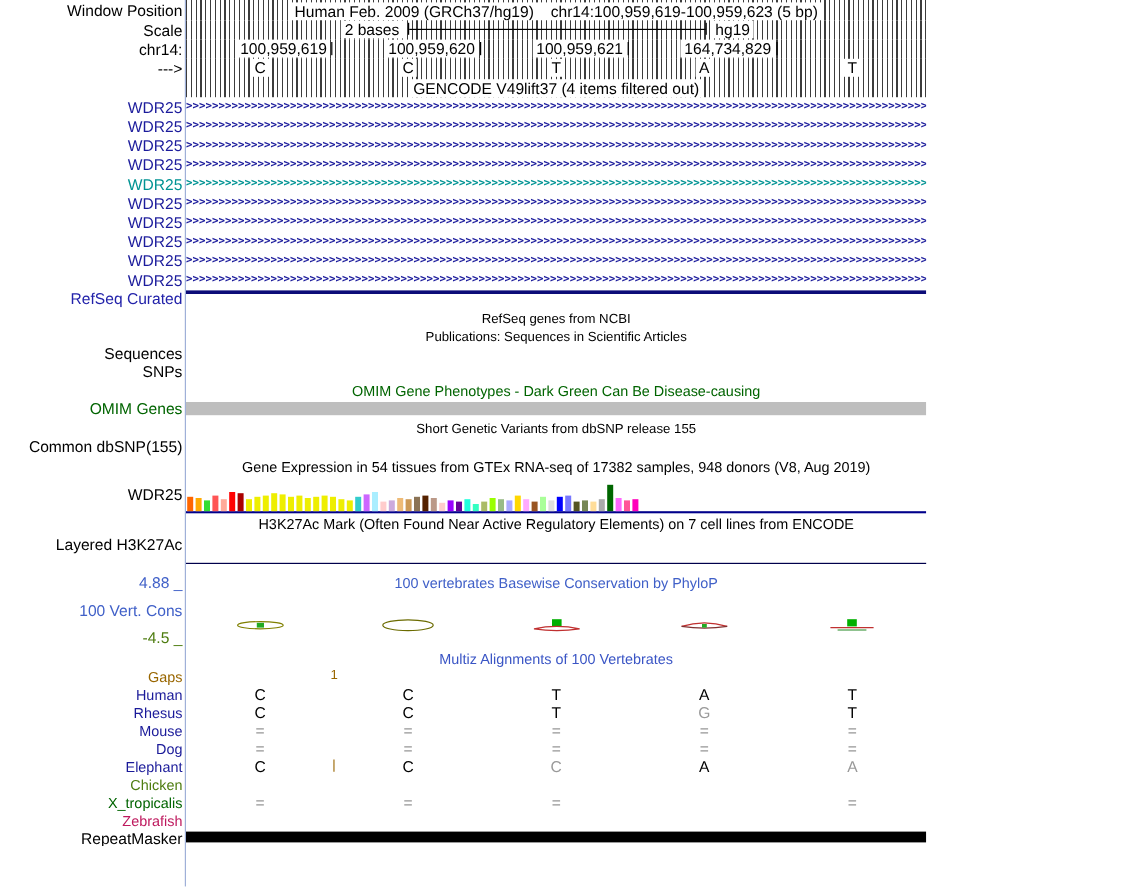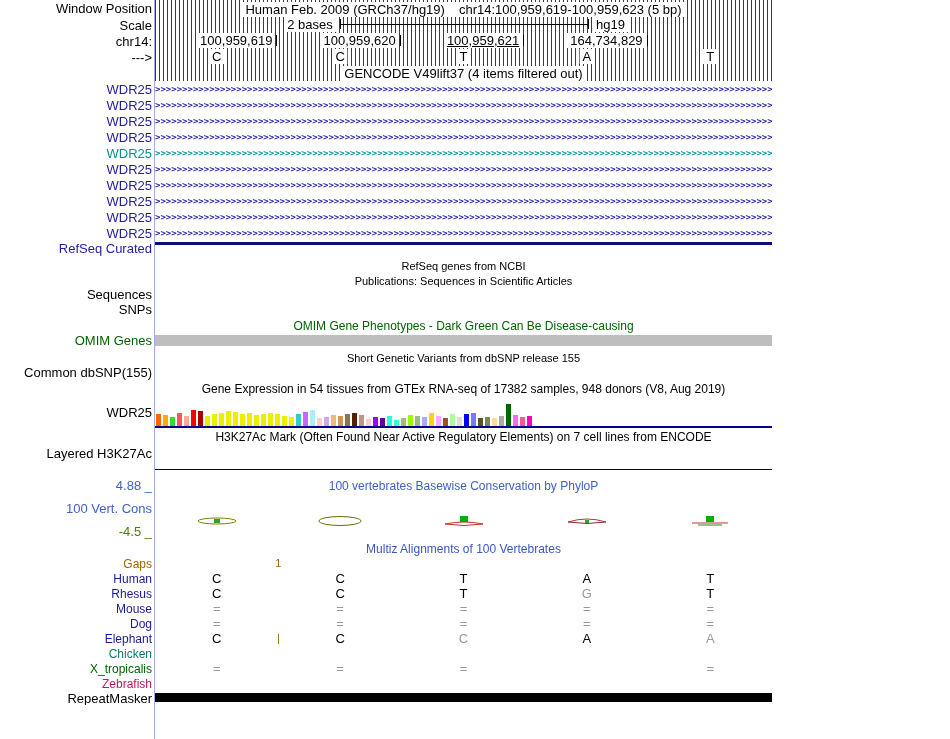--- a/index.html
+++ b/index.html
@@ -72,21 +72,21 @@
       </div>
     <div class="tcol ticks" id="pos-ticks">
         <div class="pos-wrap" style="left: calc(20% - 131px);">
           <span class="wbg">100,959,619</span>
           <span class="vtick"></span>
         </div>
         <div class="pos-wrap" style="left: calc(40% - 131px);">
           <span class="wbg">100,959,620</span>
           <span class="vtick"></span>
         </div>
-        <div class="pos-wrap" style="left: calc(60% - 131px); text-decoration: underline;">
+        <div class="pos-wrap" style="left: calc(60% - 131px);">
           <span class="wbg">100,959,621</span>
           <span class="vtick"></span>
         </div>
         <div class="pos-wrap" style="left: calc(80% - 131px);">
           <span class="wbg">164,734,829</span>
           <span class="vtick"></span>
         </div>
       </div>
   </div>
 
@@ -455,21 +455,21 @@
           <span class="mz-cell" style="left: 10%; color: rgb(0, 0, 0);">C</span>
           <span class="mz-cell" style="left: 20%; color: rgb(153, 102, 0); font-size: 11px;">|</span>
           <span class="mz-cell" style="left: 30%; color: rgb(0, 0, 0);">C</span>
           <span class="mz-cell" style="left: 50%; color: rgb(153, 153, 153);">C</span>
           <span class="mz-cell" style="left: 70%; color: rgb(0, 0, 0);">A</span>
           <span class="mz-cell" style="left: 90%; color: rgb(153, 153, 153);">A</span>
         </div>
       </div>
       <div class="row h15 mz-row">
         <div class="lcol">
-          <span class="tlabel" style="color: #0f766e;">Chicken</span>
+          <span class="tlabel" style="color: #4d7c0f;">Chicken</span>
         </div>
         <div class="tcol"></div>
       </div>
       <div class="row h15 mz-row">
         <div class="lcol">
           <span class="tlabel" style="color: rgb(0, 100, 0);">X_tropicalis</span>
         </div>
         <div class="tcol">
           <span class="mz-cell" style="left: 10%; color: rgb(153, 153, 153);">=</span>
           <span class="mz-cell" style="left: 30%; color: rgb(153, 153, 153);">=</span>

